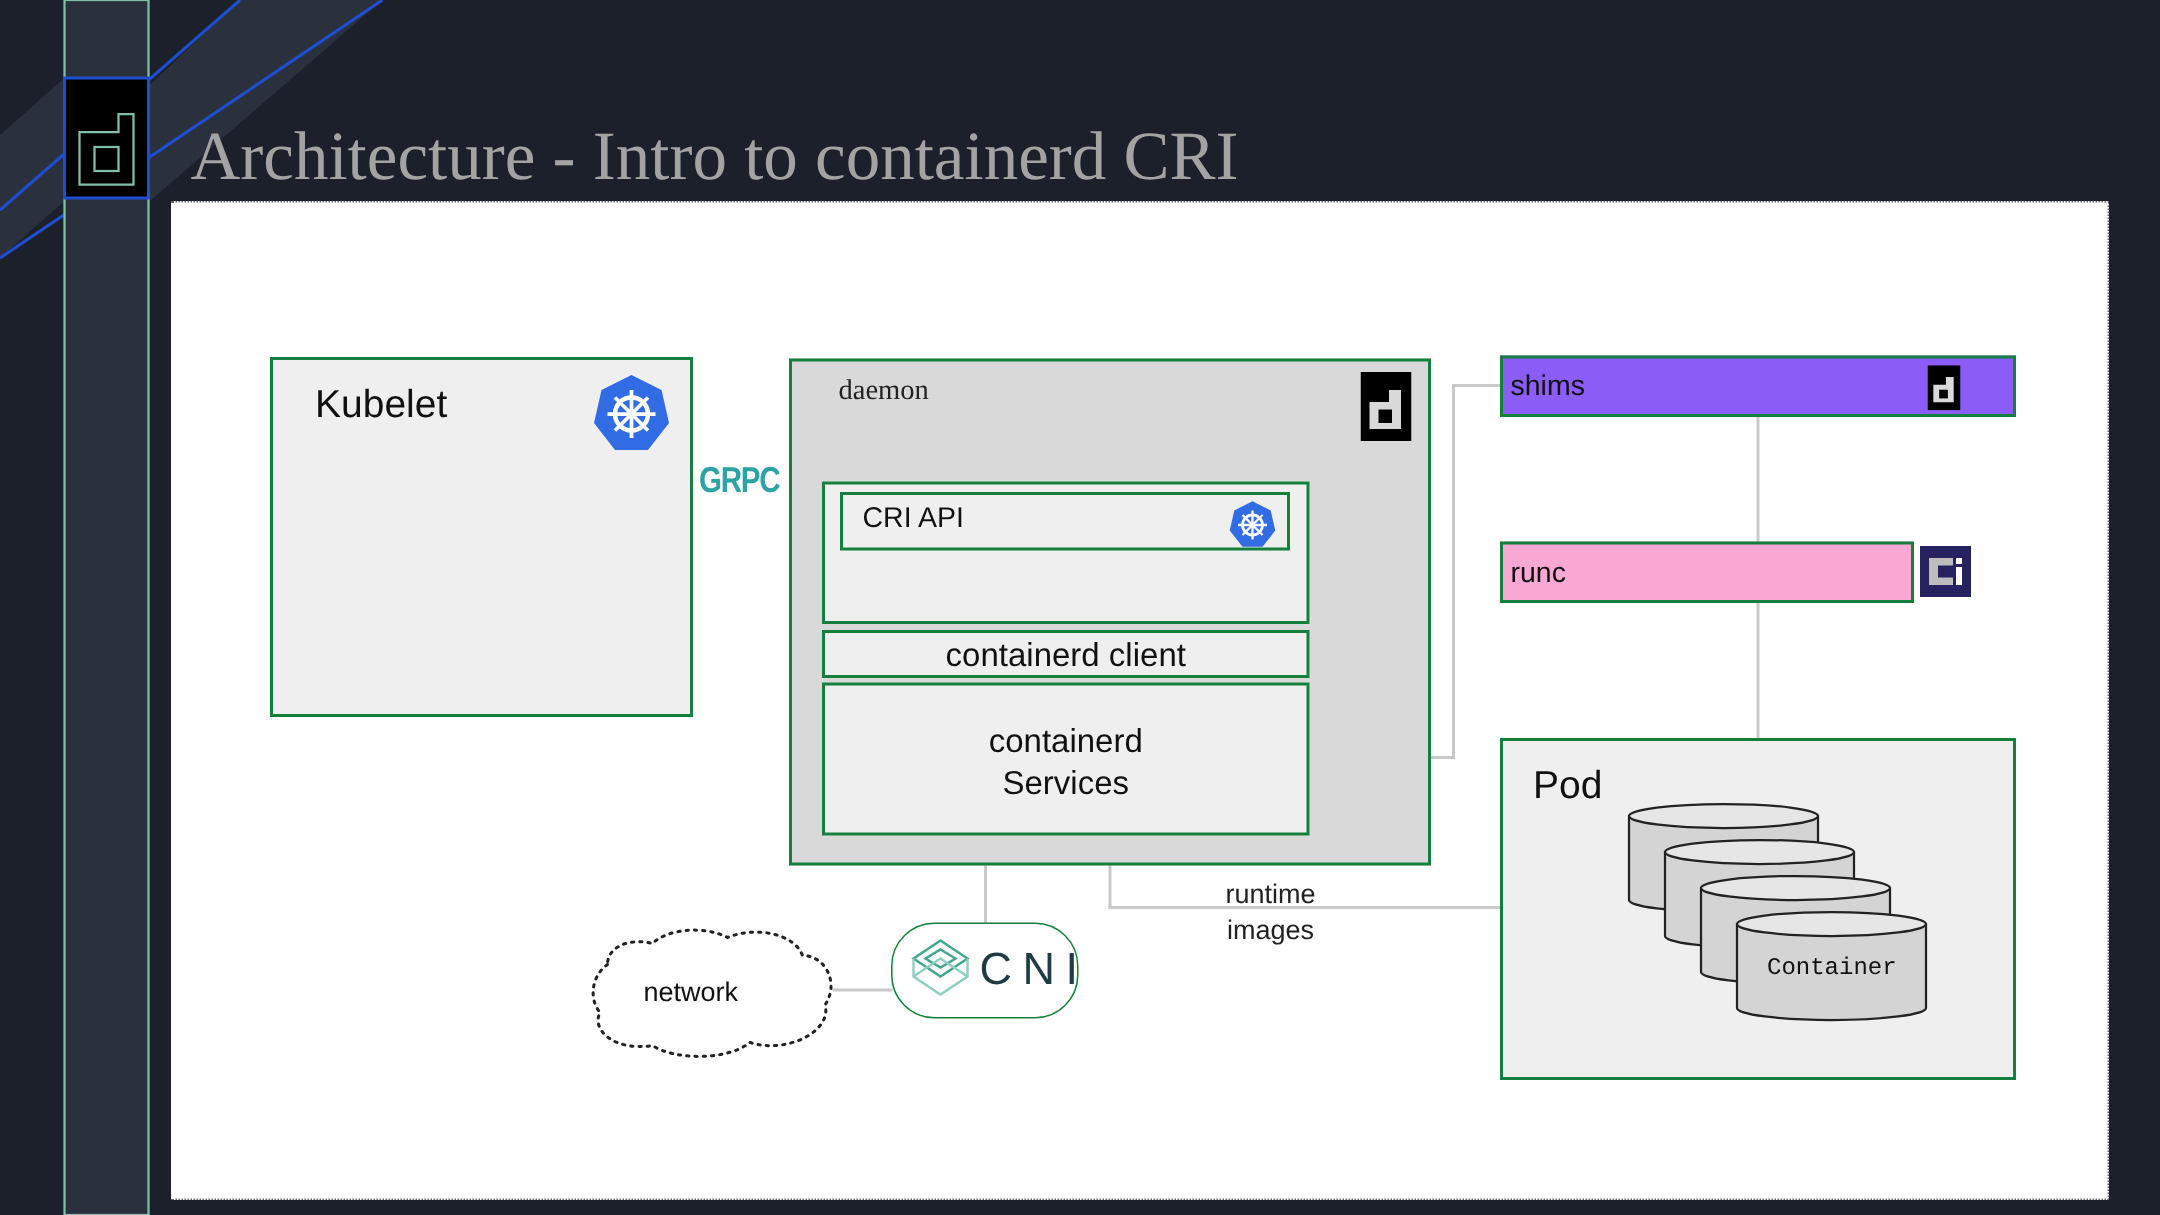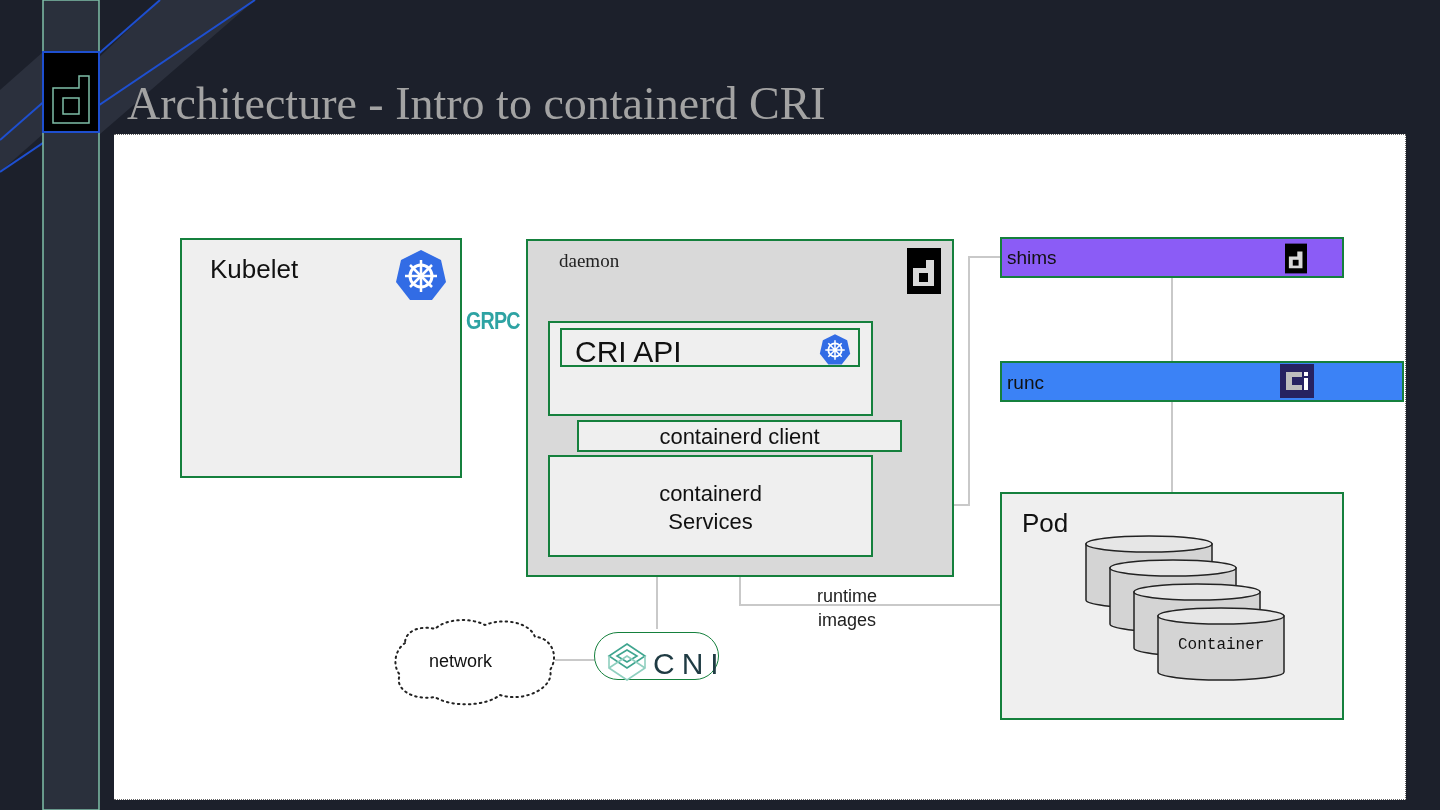--- a/index.html
+++ b/index.html
@@ -63,55 +63,55 @@
 <div class="box" style="left:526px;top:239px;width:428px;height:338px;background:#d9d9d9;">
   <div class="lbl" style="left:31px;top:9px;font-size:19px;color:#222;font-family:Liberation Serif, serif;">daemon</div>
   <svg class="abs" style="left:379px;top:7px;" width="34" height="46" viewBox="0 0 34 46">
     <rect x="0" y="0" width="34" height="46" fill="#000"></rect>
     <path d="M6,20 L19,20 L19,12 L27,12 L27,38 L6,38 Z" fill="#d9d9d9"></path>
     <rect x="12" y="25" width="9" height="9" fill="#000"></rect>
   </svg>
 
   <div class="box" style="left:20px;top:80px;width:325px;height:95px;background:#efefef;">
     <div class="box" style="left:10px;top:5px;width:300px;height:39px;background:#efefef;">
-      <div class="lbl" style="left:13px;top:5px;font-size:30px;">CRI API</div>
+      <div class="lbl" style="left:13px;top:5px;font-size:19px;">CRI API</div>
       <svg class="abs" style="left:256px;top:3px;" width="34" height="34" viewBox="0 0 56 56">
         <polygon points="28,2 48,12 53,34 39,52 17,52 3,34 8,12" fill="#326ce5"></polygon>
         <circle cx="28" cy="28" r="11" fill="none" stroke="#fff" stroke-width="3"></circle>
         <circle cx="28" cy="28" r="3" fill="#fff"></circle>
         <g stroke="#fff" stroke-width="2.5">
           <line x1="28" y1="12" x2="28" y2="44"></line>
           <line x1="12" y1="28" x2="44" y2="28"></line>
           <line x1="17" y1="17" x2="39" y2="39"></line>
           <line x1="39" y1="17" x2="17" y2="39"></line>
         </g>
       </svg>
     </div>
   </div>
 
-  <div class="box" style="left:20px;top:179px;width:325px;height:32px;background:#efefef;margin-left:29px;">
+  <div class="box" style="left:20px;top:179px;width:325px;height:32px;background:#efefef;">
     <div class="lbl center" style="left:0;width:321px;top:2px;font-size:22px;">containerd client</div>
   </div>
 
   <div class="box" style="left:20px;top:214px;width:325px;height:102px;background:#efefef;">
     <div class="lbl center" style="left:0;width:321px;top:52px;font-size:22px;">Services</div>
     <div class="lbl center" style="left:0;width:321px;top:24px;font-size:22px;">containerd</div>
   </div>
 </div>
 
 <div class="box" style="left:1000px;top:237px;width:344px;height:41px;background:#8b5cf6;">
   <div class="lbl" style="left:5px;top:8px;font-size:19px;">shims</div>
   <svg class="abs" style="left:283px;top:4px;" width="22" height="31" viewBox="0 0 34 46">
     <rect x="0" y="0" width="34" height="46" fill="#000"></rect>
     <path d="M6,20 L19,20 L19,12 L27,12 L27,38 L6,38 Z" fill="#d9d9d9"></path>
     <rect x="12" y="25" width="9" height="9" fill="#000"></rect>
   </svg>
 </div>
 
-<div class="box" style="left:1000px;top:361px;width:404px;height:41px;background:#3b82f6;">
+<div class="box" style="left:1000px;top:361px;width:276px;height:41px;background:#f9a8d4;">
   <div class="lbl" style="left:5px;top:9px;font-size:19px;">runc</div>
   <svg class="abs" style="left:278px;top:1px;" width="34" height="34" viewBox="0 0 34 34">
     <rect x="0" y="0" width="34" height="34" fill="#262261"></rect>
     <rect x="6" y="8" width="16" height="18" fill="#bdbdbd"></rect>
     <rect x="12" y="13" width="10" height="8" fill="#262261"></rect>
     <rect x="24" y="8" width="4" height="4" fill="#ffffff"></rect>
     <rect x="24" y="14" width="4" height="12" fill="#ffffff"></rect>
   </svg>
 </div>
 
@@ -139,21 +139,21 @@
 </div>
 
 <div class="lbl center" style="left:797px;width:100px;top:586px;font-size:18px;color:#222;">runtime</div>
 <div class="lbl center" style="left:797px;width:100px;top:610px;font-size:18px;color:#222;">images</div>
 
 <svg class="abs" style="left:390px;top:615px;" width="170" height="95" viewBox="0 0 170 95">
   <path d="M15,28 C5,35 2,50 10,60 C4,72 20,86 45,82 C60,92 95,92 110,80 C135,88 165,72 160,55 C170,40 160,22 145,22 C140,8 115,2 95,10 C80,2 55,4 45,14 C30,10 15,16 15,28 Z" fill="none" stroke="#222" stroke-width="2" stroke-dasharray="1.5,4" stroke-linecap="round"></path>
 </svg>
 <div class="lbl" style="left:429px;top:651px;font-size:18px;text-align:center;">network</div>
 
-<div class="box" style="left:594px;top:632px;width:125px;height:48px;background:#ffffff;border-width:1.5px;border-radius:29px;">
+<div class="box" style="left:594px;top:615px;width:125px;height:64px;background:#ffffff;border-width:1.5px;border-radius:29px;">
   <svg class="abs" style="left:10px;top:9px;" width="44" height="44" viewBox="0 0 44 44">
     <g fill="none" stroke-width="1.6">
       <polygon points="22,2 40,14 22,26 4,14" stroke="#3fa58f"></polygon>
       <polygon points="22,8 32,14 22,20 12,14" stroke="#3fa58f"></polygon>
       <polyline points="4,14 4,26 22,38 40,26 40,14" stroke="#8fcfbf"></polyline>
       <polyline points="4,26 22,14 40,26" stroke="#8fcfbf"></polyline>
     </g>
   </svg>
   <div class="lbl" style="left:58px;top:14px;font-size:30px;color:#1f3b43;letter-spacing:7px;font-weight:normal;">CNI</div>
 </div>

